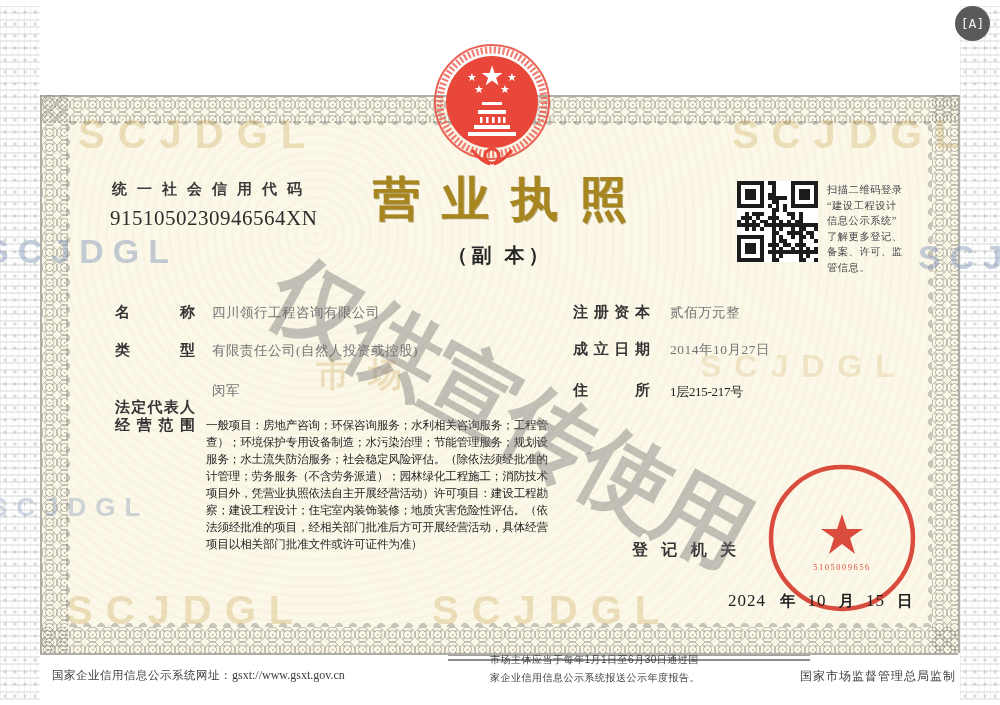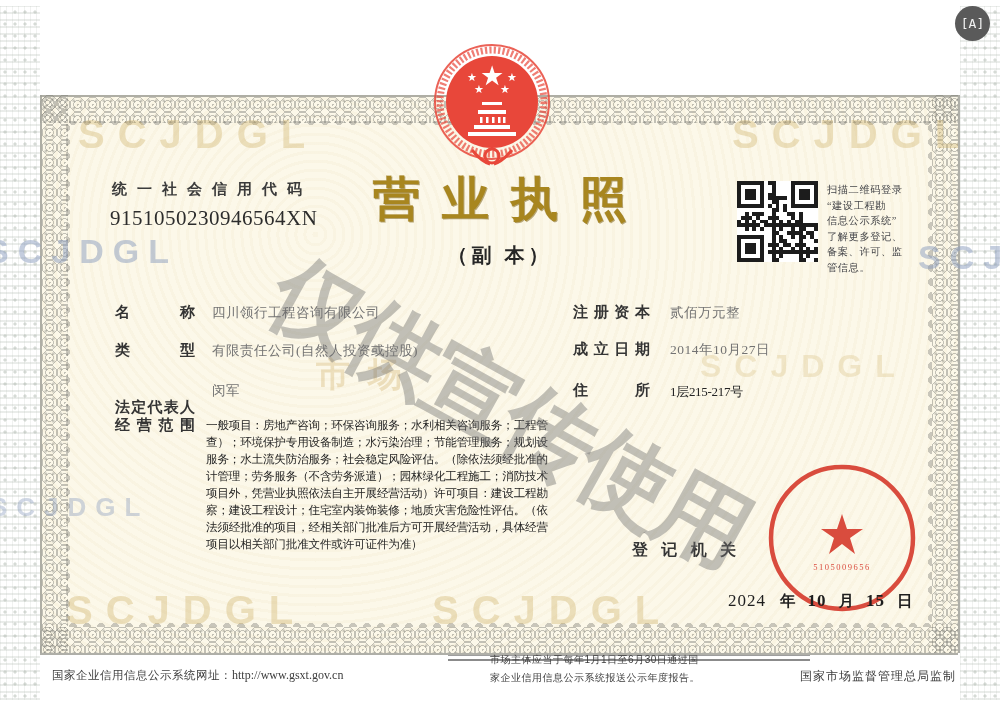--- a/index.html
+++ b/index.html
@@ -68,21 +68,21 @@
   .scope{left:206px;top:417px;width:348px;font-size:11.6px;line-height:17px;color:#242424;}
   .scope div{white-space:nowrap;letter-spacing:-.2px;}
   .addr{left:670px;top:382px;font-size:13px;line-height:19px;color:#242424;}
   .addr div{white-space:nowrap;letter-spacing:-.3px;}
   .registrar{left:632px;top:540px;width:104px;font-size:16px;letter-spacing:0;}
   
   .seal{left:766px;top:462px;width:152px;height:152px;z-index:25;opacity:.9;}
   .date-row{left:728px;top:591px;display:flex;align-items:baseline;color:#1e1e1e;z-index:26;}
   .date-num{font-size:17px;letter-spacing:1px;}
   .date-cjk{font-family:"Liberation Sans",sans-serif;font-weight:bold;font-size:15.5px;}
-  .g1{margin-left:14px;} .g2{margin-left:12px;font-weight:bold;}
+  .g1{margin-left:14px;} .g2{margin-left:12px;}
   
   .emblem{left:432px;top:40px;width:120px;height:132px;z-index:20;}
   
   .foot{font-family:"Liberation Sans",sans-serif;color:#3d3d3d;}
   .foot-left{left:52px;top:668px;font-size:11.5px;letter-spacing:.5px;}
   .foot-left .url{font-family:"Liberation Serif",serif;font-size:12px;letter-spacing:0;}
   .foot-center{left:490px;top:651px;font-size:10px;line-height:17.5px;letter-spacing:.5px;}
   .foot-right{left:800px;top:668px;font-size:12px;letter-spacing:1px;text-align:right;}
   .strike1{left:448px;top:655px;width:362px;height:1px;background:rgba(125,125,125,.75);}
   .strike2{left:448px;top:659px;width:362px;height:2px;background:rgba(110,110,110,.8);}
@@ -286,21 +286,21 @@
         <rect x="15" y="1" width="5" height="5" fill="#ffffff"></rect>
         <rect x="16" y="2" width="3" height="3"></rect>
         <rect x="0" y="14" width="7" height="7"></rect>
         <rect x="1" y="15" width="5" height="5" fill="#ffffff"></rect>
         <rect x="2" y="16" width="3" height="3"></rect>
       </g>
     </svg>
 </div>
 <div class="abs qr-caption">
     <div>扫描二维码登录</div>
-    <div>“建设工程勘</div>
+    <div>“建设工程设计</div>
     <div>信息公示系统”</div>
     <div>了解更多登记、</div>
     <div>备案、许可、监</div>
     <div>管信息。</div>
   </div>
 
 <div class="flabel lab-l" style="top:303px;">名称</div>
 <div class="fval" style="left:212px;top:304px;">四川领行工程咨询有限公司</div>
 
 <div class="flabel lab-l" style="top:341px;">类型</div>
@@ -355,21 +355,21 @@
   <span class="date-cjk g2">月</span>
   <span class="date-num g2">15</span>
   <span class="date-cjk g2">日</span>
 </div>
 
 <div class="abs wm-diag">仅供宣传使用</div>
 
 <div class="abs strike1"></div>
 <div class="abs strike2"></div>
 <div class="abs foot foot-left">
-  <span>国家企业信用信息公示系统网址：</span><span class="url">http://www.gsxt.gov.cn</span>
+  <span>国家企业信用信息公示系统网址：</span><span class="url">gsxt://www.gsxt.gov.cn</span>
 </div>
 <div class="abs foot foot-center">
   <div>市场主体应当于每年1月1日至6月30日通过国</div>
   <div>家企业信用信息公示系统报送公示年度报告。</div>
 </div>
 <div class="abs foot foot-right">国家市场监督管理总局监制</div>
 
 <div class="abs overlay-icon">
   <span>[A]</span>
 </div>

